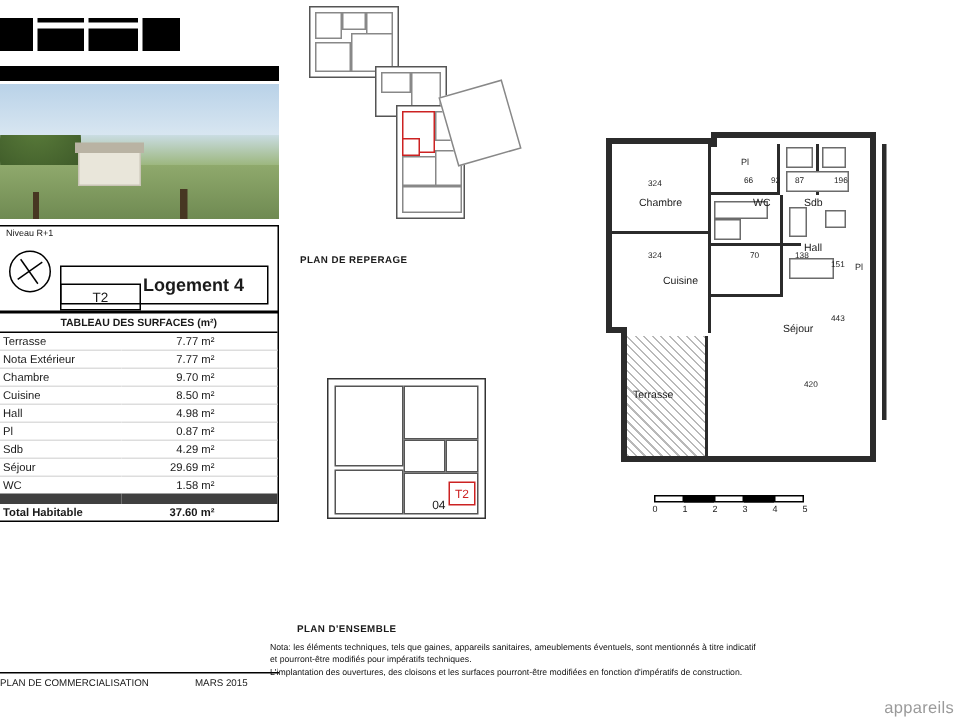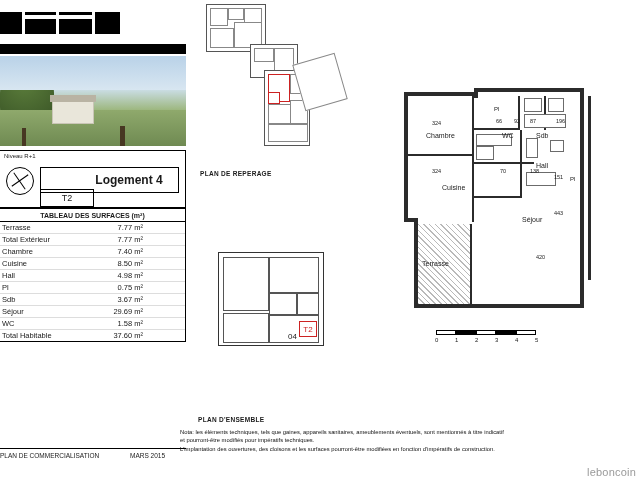--- a/index.html
+++ b/index.html
@@ -35,33 +35,33 @@
   .photo .tr1{left:22px;top:72px;width:4px;height:18px;background:#473722;position:absolute;}
   .photo .tr2{left:120px;top:70px;width:5px;height:20px;background:#473722;position:absolute;}
 
   
   .lvl{position:absolute;left:0;top:150px;width:186px;height:58px;border:1px solid #000;
     border-left:none;box-sizing:border-box;background:#fff;}
   .lvl-txt{position:absolute;left:4px;top:2px;font-size:6px;}
   .compass{position:absolute;left:6px;top:16px;width:26px;height:26px;border:1px solid #000;border-radius:50%;}
   .compass:before{content:"";position:absolute;left:3px;top:12px;width:20px;height:1px;background:#000;transform:rotate(-35deg);}
   .compass:after{content:"";position:absolute;left:12px;top:3px;width:1px;height:20px;background:#000;transform:rotate(-35deg);}
-  .logement{position:absolute;left:40px;top:16px;right:6px;height:24px;border:1px solid #000;
+  .logement{position:absolute;left:40px;top:26px;right:6px;height:24px;border:1px solid #000;
     display:flex;align-items:center;justify-content:center;font-size:12px;font-weight:bold;padding-left:39px;}
   .typ{position:absolute;left:40px;top:38px;width:52px;height:16px;border:1px solid #000;
     display:flex;align-items:center;justify-content:center;font-size:9px;}
 
   
   .surf{position:absolute;left:0;top:208px;width:186px;border:1px solid #000;border-left:none;
     box-sizing:border-box;background:#fff;}
   .surf .head{font-size:7px;font-weight:bold;text-align:center;padding:3px 0 2px;border-bottom:1px solid #000;}
   .surf table{width:100%;border-collapse:collapse;font-size:7.5px;}
   .surf td{padding:1px 2px;}
   .surf td.v{text-align:right;padding-right:42px;white-space:nowrap;}
-  .surf tr.tot td{font-weight:normal;border-top:1px solid #404040;}
+  .surf tr.tot td{font-weight:bold;border-top:7px solid #404040;}
   .surf tr.line td{border-bottom:1px solid #ddd;}
 
   
   .plancom{position:absolute;left:0;top:452px;font-size:6.5px;}
   .mars{position:absolute;left:130px;top:452px;font-size:6.5px;}
   .hline{position:absolute;left:0;top:448px;width:186px;height:1px;background:#000;}
 
   
   .repere{position:absolute;left:200px;top:4px;width:140px;height:150px;}
   .rp{position:absolute;border:1px solid #555;background:#fff;}
@@ -131,42 +131,42 @@
 
   <div class="surf">
     <div class="head">TABLEAU DES SURFACES (m²)</div>
     <table>
       <tbody>
         <tr class="line">
           <td>Terrasse</td>
           <td class="v">7.77 m²</td>
         </tr>
         <tr class="line">
-          <td>Total Extérieur</td>
+          <td>Nota Extérieur</td>
           <td class="v">7.77 m²</td>
         </tr>
         <tr class="line">
           <td>Chambre</td>
-          <td class="v">7.40 m²</td>
+          <td class="v">9.70 m²</td>
         </tr>
         <tr class="line">
           <td>Cuisine</td>
           <td class="v">8.50 m²</td>
         </tr>
         <tr class="line">
           <td>Hall</td>
           <td class="v">4.98 m²</td>
         </tr>
         <tr class="line">
           <td>Pl</td>
-          <td class="v">0.75 m²</td>
+          <td class="v">0.87 m²</td>
         </tr>
         <tr class="line">
           <td>Sdb</td>
-          <td class="v">3.67 m²</td>
+          <td class="v">4.29 m²</td>
         </tr>
         <tr class="line">
           <td>Séjour</td>
           <td class="v">29.69 m²</td>
         </tr>
         <tr class="line">
           <td>WC</td>
           <td class="v">1.58 m²</td>
         </tr>
         <tr class="tot">
@@ -286,16 +286,16 @@
     <div class="lab" style="left:99px;">5</div>
   </div>
 
   <div class="note">
     <div>Nota: les éléments techniques, tels que gaines, appareils sanitaires, ameublements éventuels, sont mentionnés à titre indicatif</div>
     <div>et pourront-être modifiés pour impératifs techniques.</div>
     <div>L'implantation des ouvertures, des cloisons et les surfaces pourront-être modifiées en fonction d'impératifs de construction.</div>
   </div>
 
   <div class="wm">
-    <span>leboncoin</span>
+    <span>appareils</span>
   </div>
 
 </div>
 
 </body></html>

